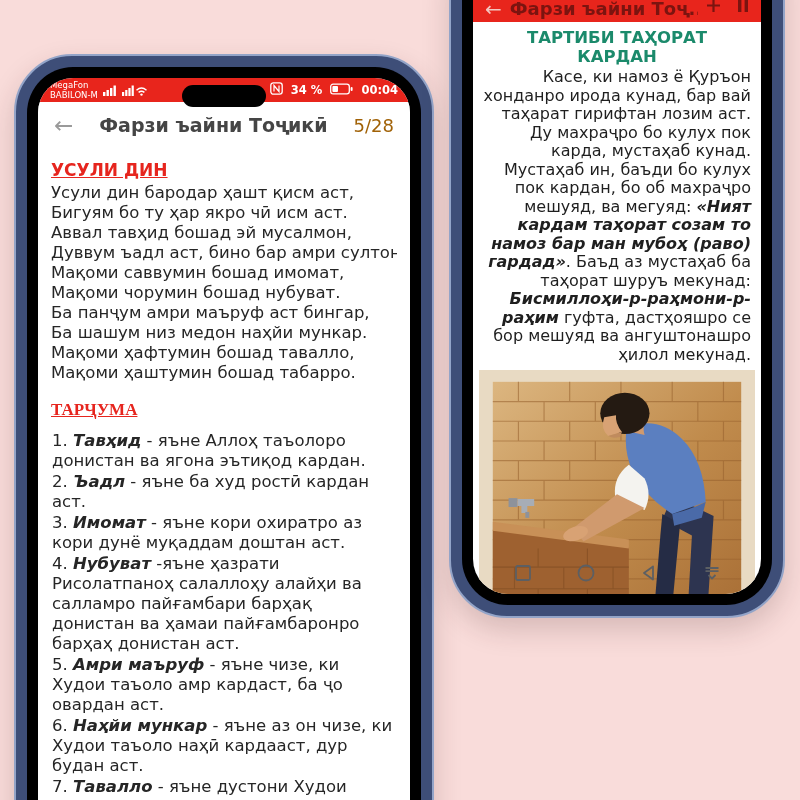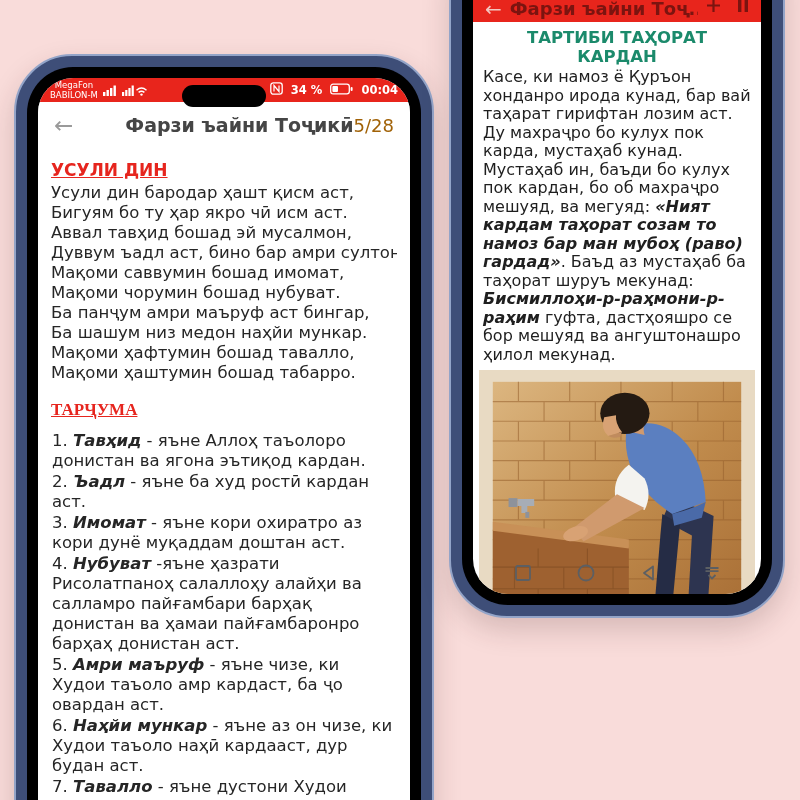--- a/index.html
+++ b/index.html
@@ -7,47 +7,47 @@
          font-family:"DejaVu Sans","Liberation Sans",sans-serif;}
   
   .phone{position:absolute;background:#3e4e78;border:2px solid #93a4c8;border-radius:58px;
          box-sizing:border-box;padding:11px;box-shadow:0 12px 28px rgba(60,30,30,.18);}
   .bezel{background:#000;border-radius:46px;padding:11px;height:100%;box-sizing:border-box;}
   .screen{background:#fff;border-radius:35px;height:100%;overflow:hidden;position:relative;}
   .phone-left{left:14px;top:54px;width:420px;height:830px;}
   .phone-right{left:449px;top:-72px;width:336px;height:690px;}
   
   .statusbar{height:24px;background:#e8251c;display:flex;justify-content:space-between;
-             align-items:center;padding:0 12px;color:#fff;text-align:center;}
+             align-items:center;padding:0 12px;color:#fff;}
   .sb-left,.sb-right{display:flex;align-items:center;gap:5px;}
   .carrier{font-size:8.5px;line-height:1.2;}
   .sb-right{font-size:11.5px;font-weight:bold;gap:8px;}
   .notch{position:absolute;top:7px;left:50%;width:84px;height:22px;margin-left:-42px;
          background:#000;border-radius:12px;z-index:6;}
   .appbar{height:46px;display:flex;align-items:center;padding:0 16px;background:#fff;}
   .back-arrow{color:#9a9a9a;font-size:23px;line-height:1;}
-  .appbar-title{flex:1;text-align:right;font-size:19px;font-weight:bold;color:#454545;}
+  .appbar-title{flex:1;text-align:center;font-size:19px;font-weight:bold;color:#454545;}
   .page-ind{font-size:18px;color:#a16207;}
   .content-l{padding:0 13px;font-size:16.5px;line-height:20px;color:#262626;}
   .red-h{color:#e6251e;font-weight:bold;font-size:17px;
          text-decoration:underline;margin:12px 0 3px;}
   .red-h.second{margin-top:17px;margin-bottom:11px;font-family:Liberation Serif, serif;}
   .poem-line{white-space:nowrap;overflow:hidden;}
   .li{margin:1px;}
   .bi{font-weight:bold;font-style:italic;}
   
   .redbar{height:67px;background:#e8251c;display:flex;align-items:flex-end;
           padding:0 12px 3px;gap:8px;}
   .redbar .back-arrow{color:#f3c5bf;font-size:20px;}
   .redbar-title{flex:1;text-align:center;font-size:18px;font-weight:bold;color:#7b1410;
                 white-space:nowrap;overflow:hidden;}
   .redbar-ico{display:flex;align-items:flex-end;gap:16px;padding-bottom:2px;}
   .content-r{padding:0 10px;font-size:16px;line-height:18.5px;color:#1f1f1f;}
   .teal-h{color:#1b8a6b;font-size:16.5px;font-weight:bold;text-align:center;margin:7px 8px 2px;}
-  .content-r p{margin:0;}
+  .content-r p{margin:0;text-align:right;}
   .photo{margin:6px -4px 5px;}
   .photo svg{display:block;width:100%;height:auto;}
   .navbar{position:absolute;bottom:4px;left:0;width:100%;height:34px;display:flex;
           justify-content:center;align-items:center;gap:43px;}
   .navbar svg{display:block;}
 </style>
 </head>
 <body>
 
 <div class="stage">

